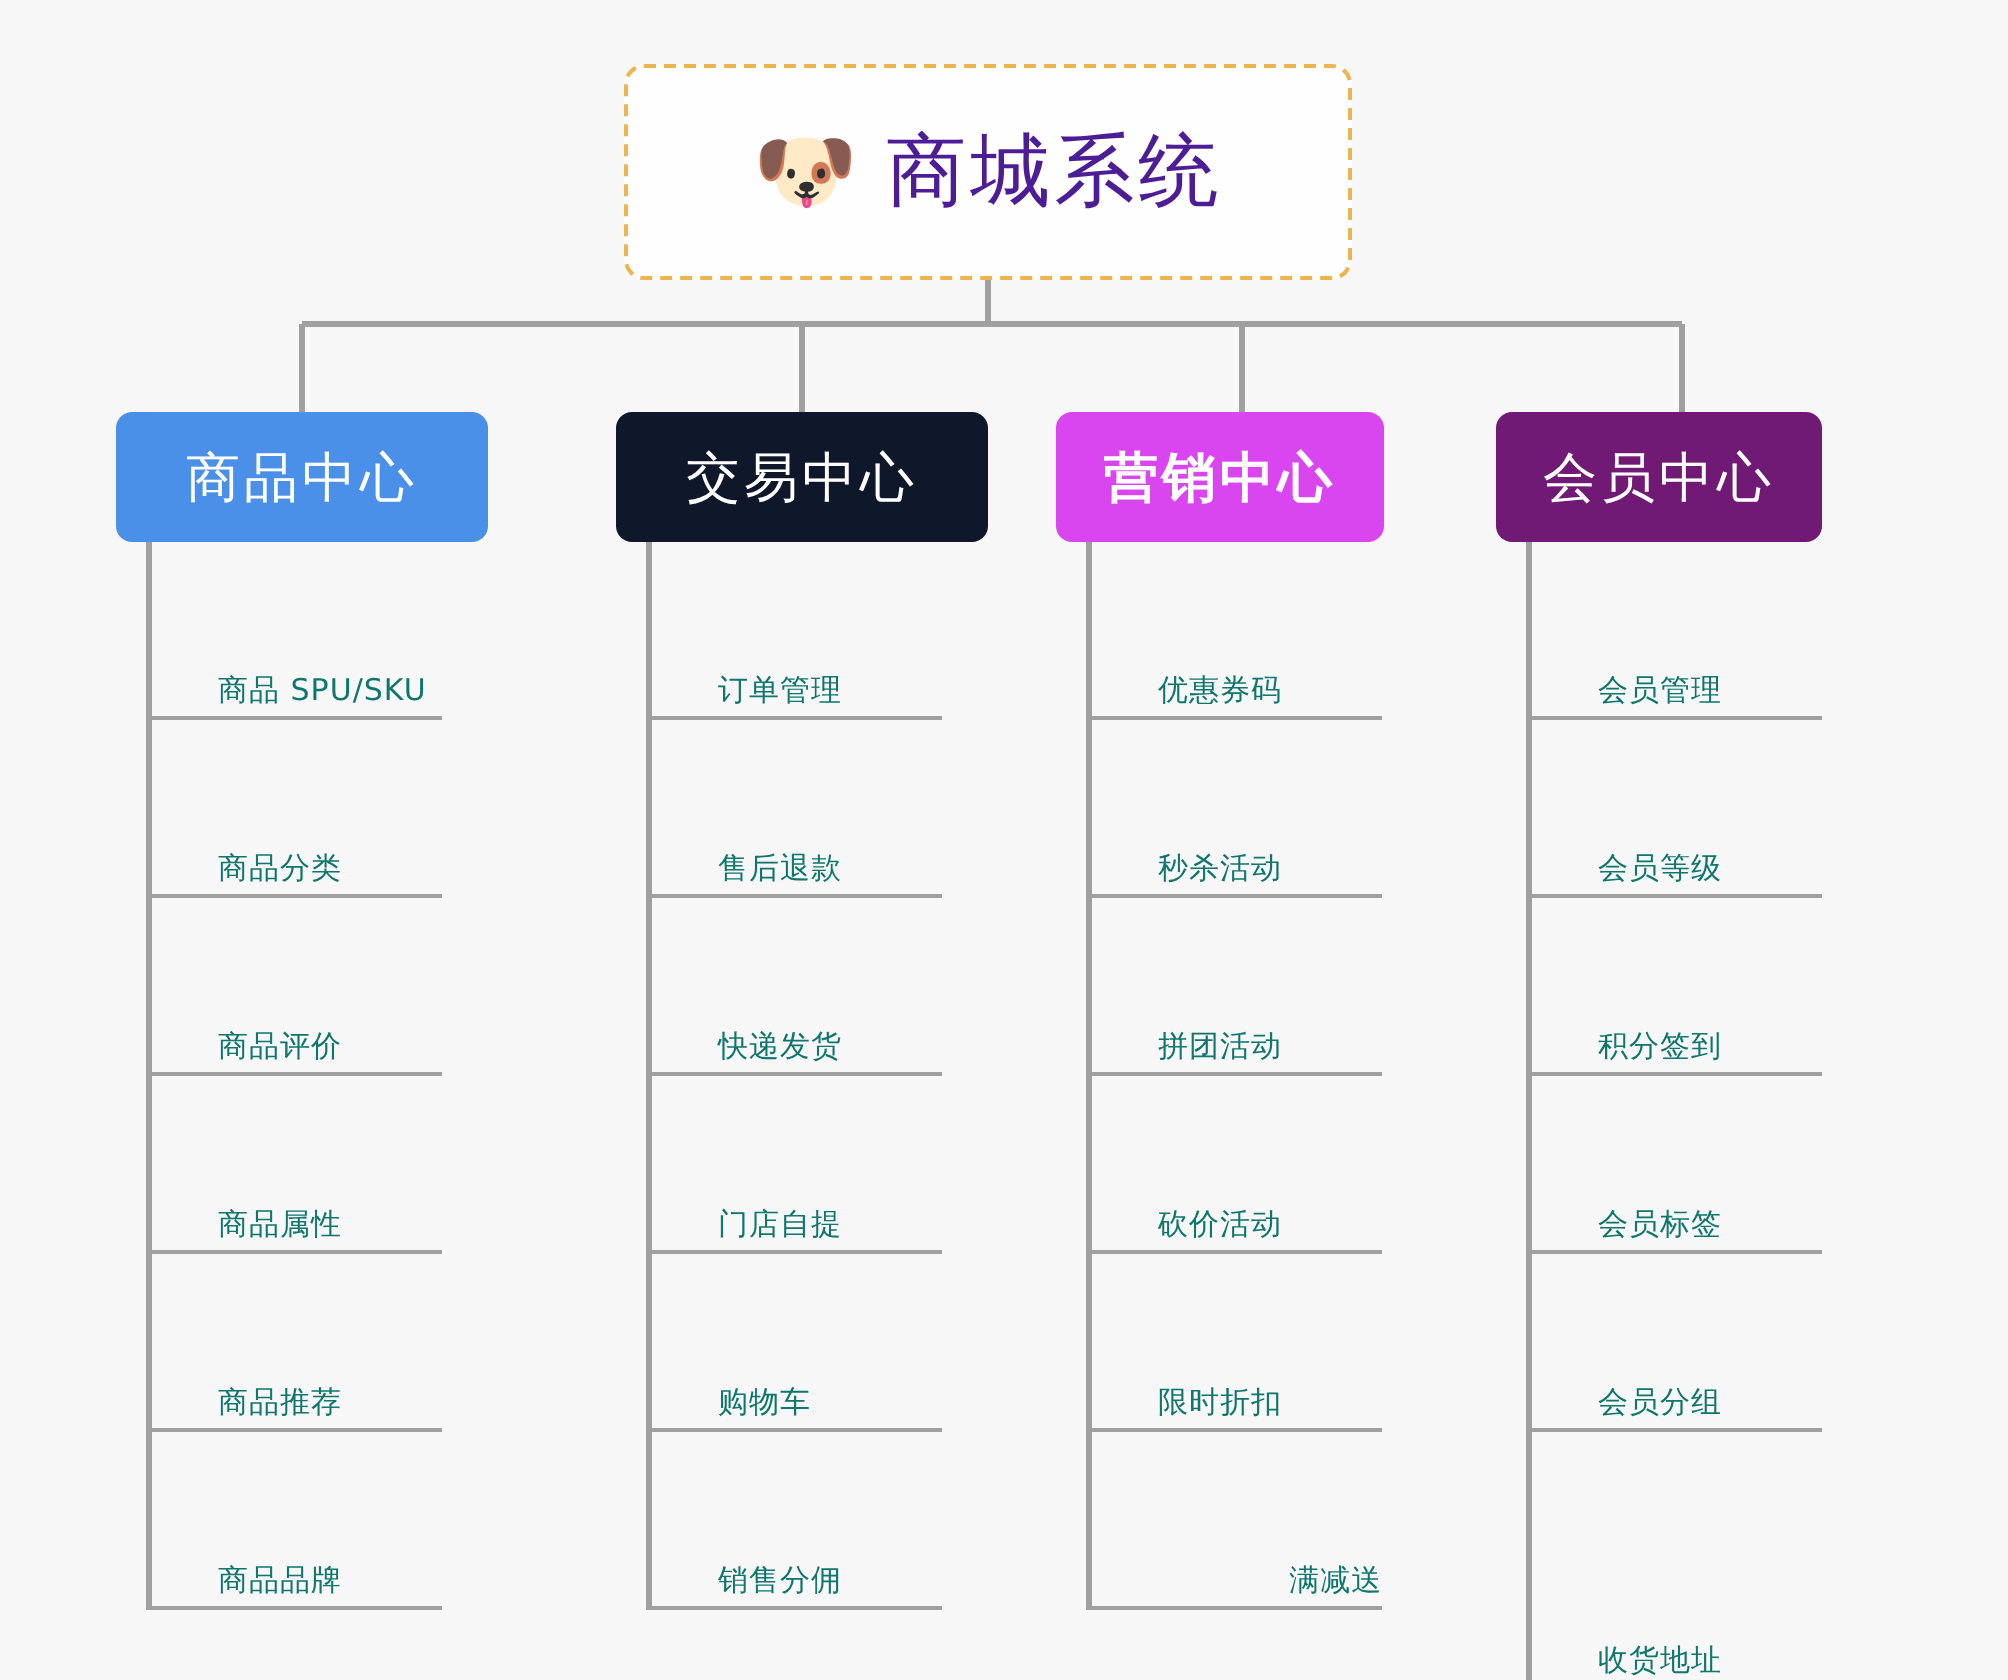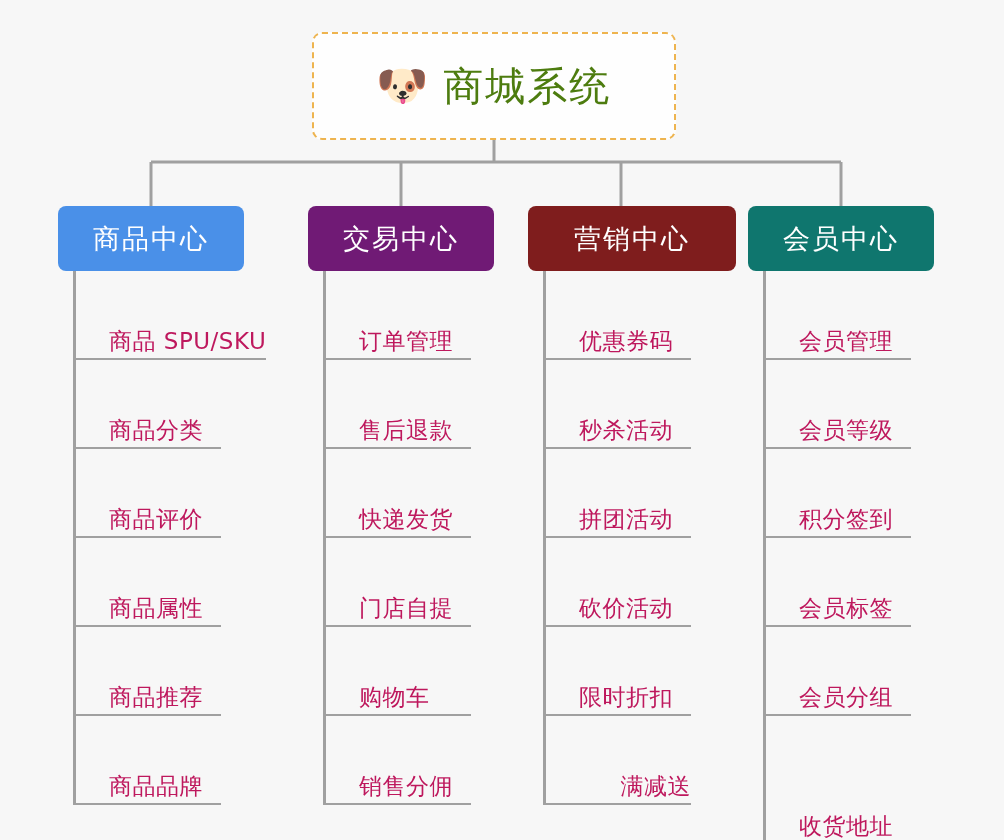--- a/index.html
+++ b/index.html
@@ -38,21 +38,21 @@
     justify-content: center;
     gap: 14px;
   }
   .root-emoji {
     font-size: 42px;
     line-height: 1;
     display: block;
   }
   .root-title {
     font-size: 40px;
-    color: #4d7c0f;
+    color: #4c1d95;
     letter-spacing: 2px;
     line-height: 1;
     white-space: nowrap;
   }
 
   
   #connectors {
     position: absolute;
     left: 0;
     top: 0;
@@ -90,22 +90,22 @@
     height: 89px;
     box-sizing: border-box;
     display: flex;
     align-items: flex-end;
     border-bottom: 2px solid #a0a0a0;
     margin-left: -15px;
     padding-left: 33px;
     padding-bottom: 4px;
   }
   .branch-item-label {
-    font-size: 23px;
-    color: #be185d;
+    font-size: 15px;
+    color: #0f766e;
     line-height: 1.15;
     white-space: nowrap;
     letter-spacing: 0.5px;
   }
 </style>
 </head>
 <body>
 
 <div id="mindmap">
 
@@ -138,57 +138,57 @@
             <span class="branch-item-label">商品评价</span>
           </div><div class="branch-item" style="border-bottom-color: rgb(160, 160, 160); width: auto; display: inline-flex; min-width: 145.08px;">
             <span class="branch-item-label">商品属性</span>
           </div><div class="branch-item" style="border-bottom-color: rgb(160, 160, 160); width: auto; display: inline-flex; min-width: 145.08px;">
             <span class="branch-item-label">商品推荐</span>
           </div><div class="branch-item" style="border-bottom-color: rgb(160, 160, 160); width: auto; display: inline-flex; min-width: 145.08px;">
             <span class="branch-item-label">商品品牌</span>
           </div></div>
       </div>
       <div class="branch" style="left: 308px; width: 246px;">
-        <div class="branch-header" style="background: #701a75; width: 186px;">
+        <div class="branch-header" style="background: #0f172a; width: 186px;">
           <span>交易中心</span>
         </div>
         <div class="branch-items" style="border-left-color: rgb(160, 160, 160);"><div class="branch-item" style="border-bottom-color: rgb(160, 160, 160); width: auto; display: inline-flex; min-width: 145.08px;">
             <span class="branch-item-label">订单管理</span>
           </div><div class="branch-item" style="border-bottom-color: rgb(160, 160, 160); width: auto; display: inline-flex; min-width: 145.08px;">
             <span class="branch-item-label">售后退款</span>
           </div><div class="branch-item" style="border-bottom-color: rgb(160, 160, 160); width: auto; display: inline-flex; min-width: 145.08px; text-align: center;">
             <span class="branch-item-label">快递发货</span>
           </div><div class="branch-item" style="border-bottom-color: rgb(160, 160, 160); width: auto; display: inline-flex; min-width: 145.08px;">
             <span class="branch-item-label">门店自提</span>
           </div><div class="branch-item" style="border-bottom-color: rgb(160, 160, 160); width: auto; display: inline-flex; min-width: 145.08px;">
             <span class="branch-item-label">购物车</span>
           </div><div class="branch-item" style="border-bottom-color: rgb(160, 160, 160); width: auto; display: inline-flex; min-width: 145.08px;">
             <span class="branch-item-label">销售分佣</span>
           </div></div>
       </div>
       <div class="branch" style="left: 528px; width: 246px;">
-        <div class="branch-header" style="background: #7f1d1d; width: 208px;">
+        <div class="branch-header" style="background: #d946ef; width: 164px; font-weight: bold;">
           <span>营销中心</span>
         </div>
         <div class="branch-items" style="border-left-color: rgb(160, 160, 160);"><div class="branch-item" style="border-bottom-color: rgb(160, 160, 160); width: auto; display: inline-flex; min-width: 145.08px;">
             <span class="branch-item-label">优惠券码</span>
           </div><div class="branch-item" style="border-bottom-color: rgb(160, 160, 160); width: auto; display: inline-flex; min-width: 145.08px;">
             <span class="branch-item-label">秒杀活动</span>
           </div><div class="branch-item" style="border-bottom-color: rgb(160, 160, 160); width: auto; display: inline-flex; min-width: 145.08px;">
             <span class="branch-item-label">拼团活动</span>
           </div><div class="branch-item" style="border-bottom-color: rgb(160, 160, 160); width: auto; display: inline-flex; min-width: 145.08px;">
             <span class="branch-item-label">砍价活动</span>
           </div><div class="branch-item" style="border-bottom-color: rgb(160, 160, 160); width: auto; display: inline-flex; min-width: 145.08px;">
             <span class="branch-item-label">限时折扣</span>
           </div><div class="branch-item" style="border-bottom-color: rgb(160, 160, 160); width: auto; display: inline-flex; min-width: 145.08px; justify-content: flex-end;">
             <span class="branch-item-label">满减送</span>
           </div></div>
       </div>
       <div class="branch" style="left: 748px; width: 246px;">
-        <div class="branch-header" style="background: #0f766e; width: 186px;">
+        <div class="branch-header" style="background: #701a75; width: 163px;">
           <span>会员中心</span>
         </div>
         <div class="branch-items" style="border-left-color: rgb(160, 160, 160);"><div class="branch-item" style="border-bottom-color: rgb(160, 160, 160); width: auto; display: inline-flex; min-width: 145.08px;">
             <span class="branch-item-label">会员管理</span>
           </div><div class="branch-item" style="border-bottom-color: rgb(160, 160, 160); width: auto; display: inline-flex; min-width: 145.08px;">
             <span class="branch-item-label">会员等级</span>
           </div><div class="branch-item" style="border-bottom-color: rgb(160, 160, 160); width: auto; display: inline-flex; min-width: 145.08px;">
             <span class="branch-item-label">积分签到</span>
           </div><div class="branch-item" style="border-bottom-color: rgb(160, 160, 160); width: auto; display: inline-flex; min-width: 145.08px;">
             <span class="branch-item-label">会员标签</span>

